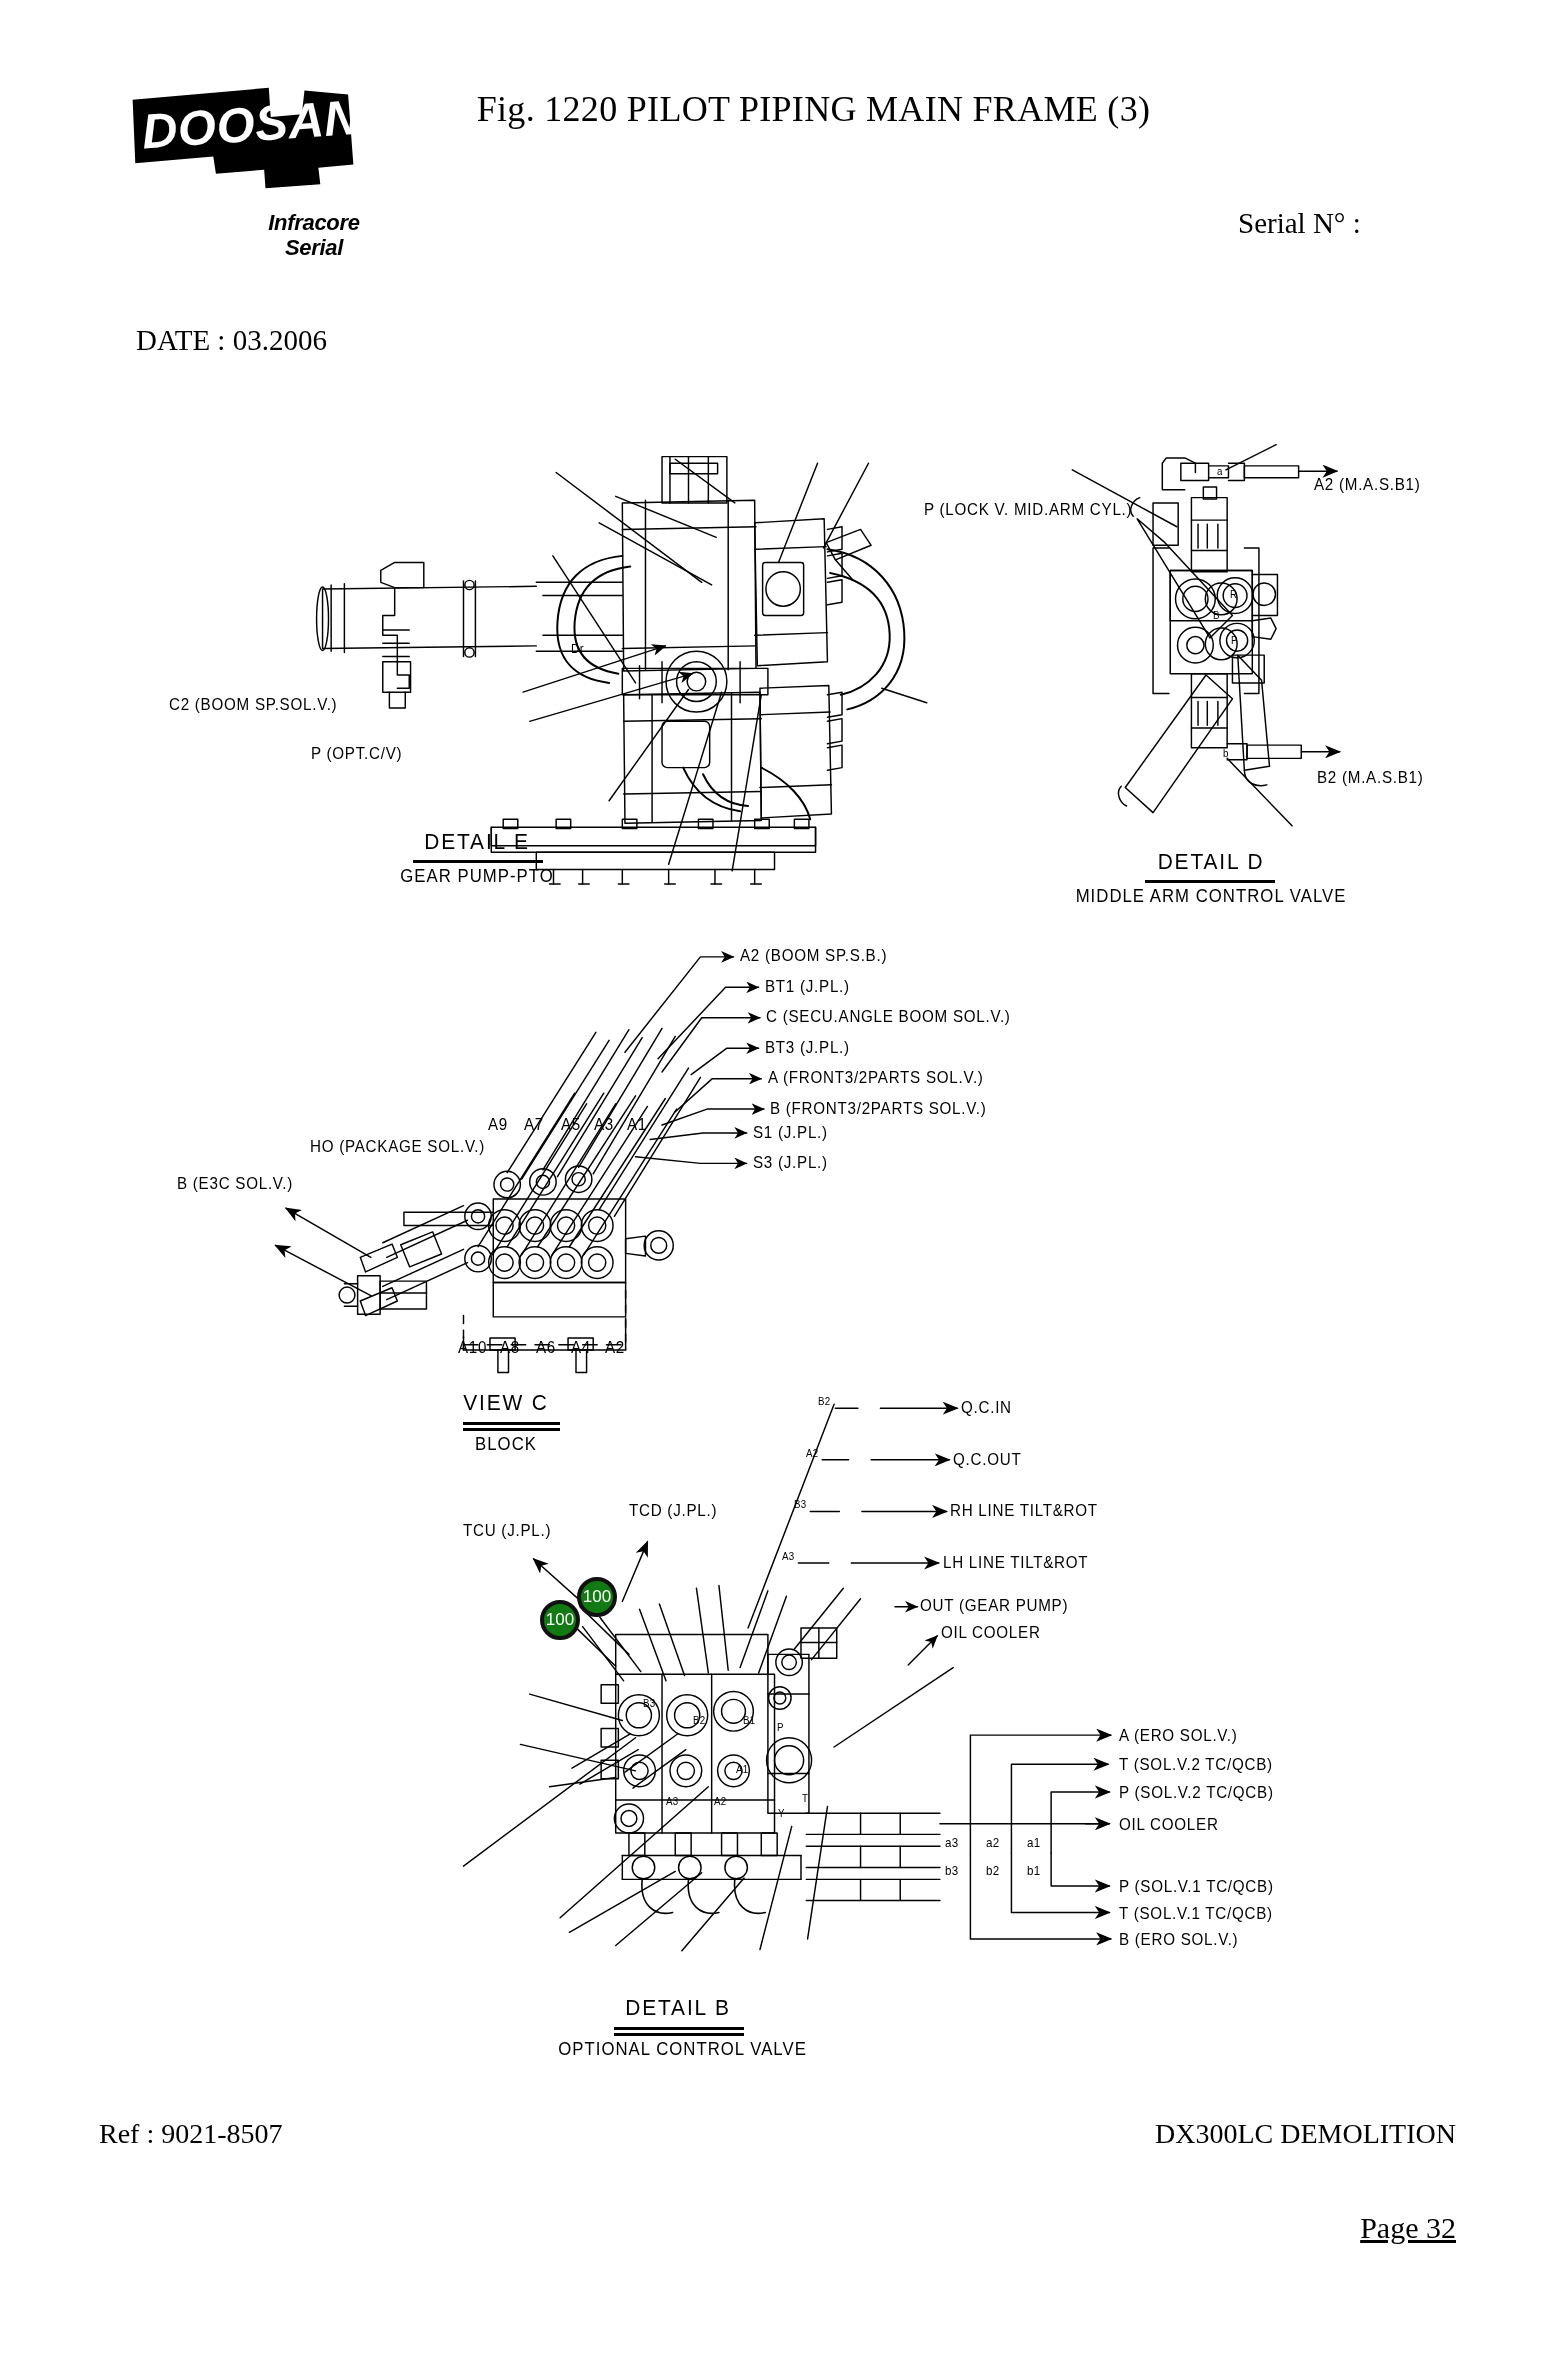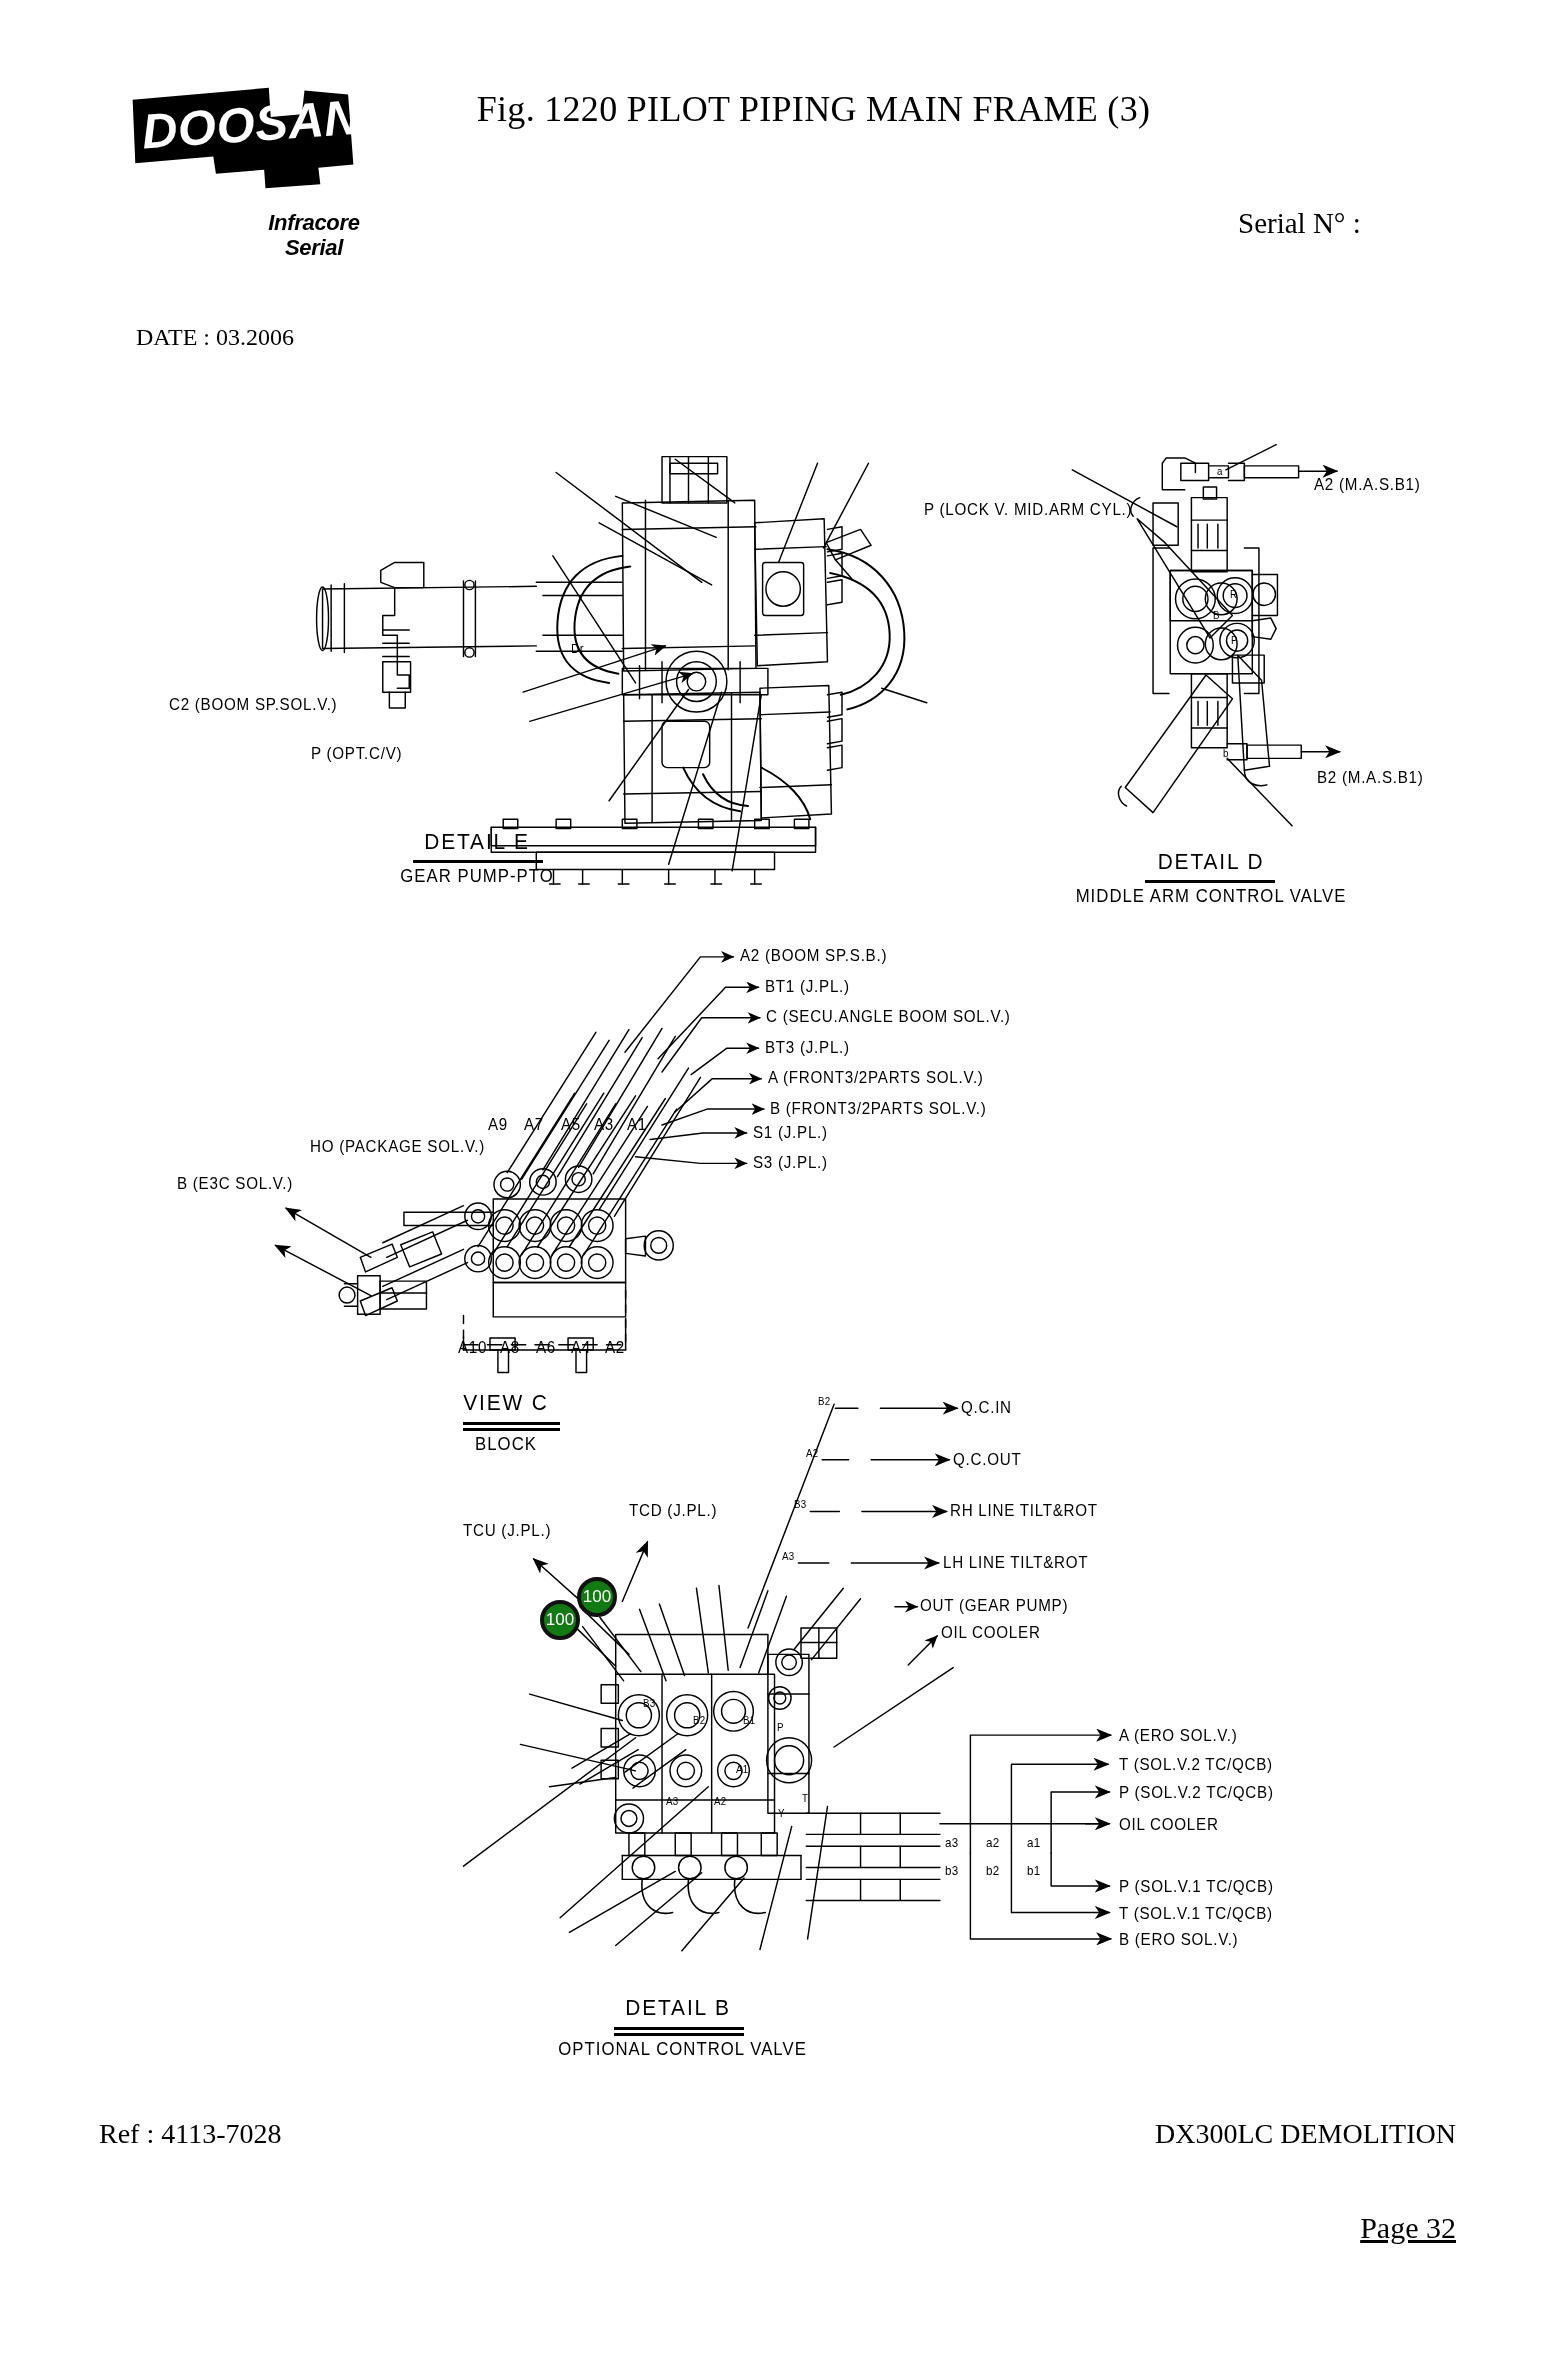--- a/index.html
+++ b/index.html
@@ -12,21 +12,21 @@
   .logo{position:absolute;left:130px;top:85px;width:228px;height:116px;}
   .logo svg{display:block;}
   .logo-sub{position:absolute;left:228px;top:210px;width:172px;
             font-family:"Liberation Sans", sans-serif;font-weight:bold;
             font-style:italic;font-size:22px;line-height:25px;text-align:center;
             letter-spacing:-0.3px;}
 
   .fig-title{position:absolute;left:0;top:88px;width:1555px;text-align:center;
              font-size:36px;letter-spacing:0.3px;padding-left:36px;}
   .serial{position:absolute;left:1238px;top:207px;font-size:29px;}
-  .date{position:absolute;left:136px;top:324px;font-size:24px;}
+  .date{position:absolute;left:136px;top:324px;font-size:29px;}
 
   
   .ref{position:absolute;left:99px;top:2118px;font-size:28px;}
   .model{position:absolute;right:99px;top:2118px;font-size:28px;}
   .pageno{position:absolute;right:99px;top:2211px;font-size:30px;text-decoration:underline;}
 
   
   .canvas{position:absolute;left:0;top:0;width:1555px;height:2377px;}
   .canvas svg{position:absolute;left:0;top:0;}
 
@@ -515,18 +515,18 @@
   <div class="cad" style="left:1119px;top:1815px;">OIL COOLER</div>
   <div class="cad" style="left:1119px;top:1877px;">P (SOL.V.1 TC/QCB)</div>
   <div class="cad" style="left:1119px;top:1904px;">T (SOL.V.1 TC/QCB)</div>
   <div class="cad" style="left:1119px;top:1930px;">B (ERO SOL.V.)</div>
 
   <div class="capt" style="left:569px;top:1995px;width:218px;">DETAIL B</div>
   <div style="position:absolute;left:614px;top:2027px;width:130px;height:2.6px;background:#000;"></div>
   <div style="position:absolute;left:614px;top:2033px;width:130px;height:2.6px;background:#000;"></div>
   <div class="capt2" style="left:549px;top:2039px;width:265px;">OPTIONAL CONTROL VALVE</div>
 
-  <div class="ref">Ref : 4113-7028</div>
+  <div class="ref">Ref : 9021-8507</div>
   <div class="model">DX300LC DEMOLITION</div>
   <div class="pageno">Page 32</div>
 
 </div>
 
 
 </body></html>

